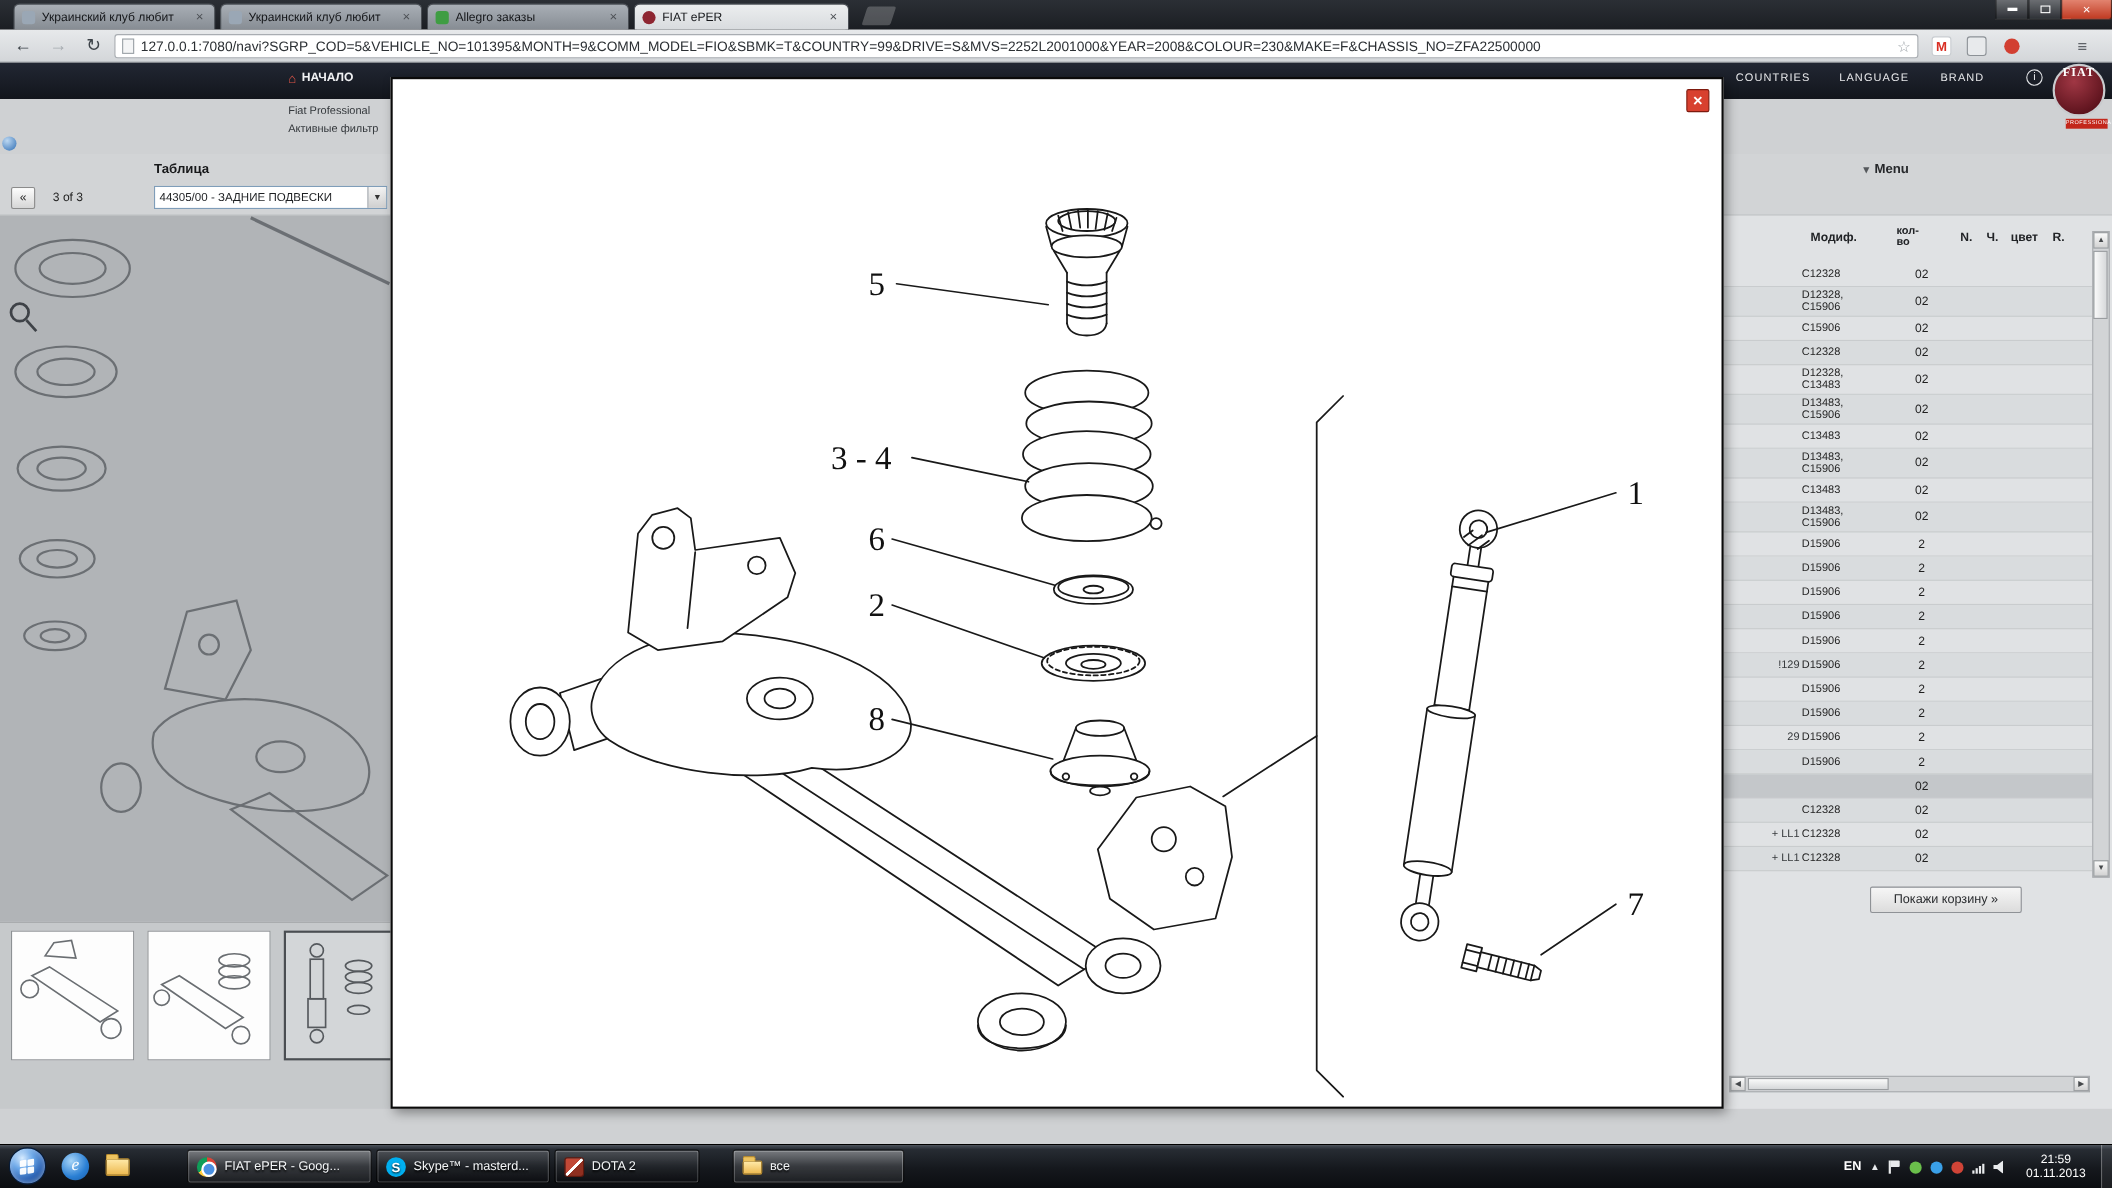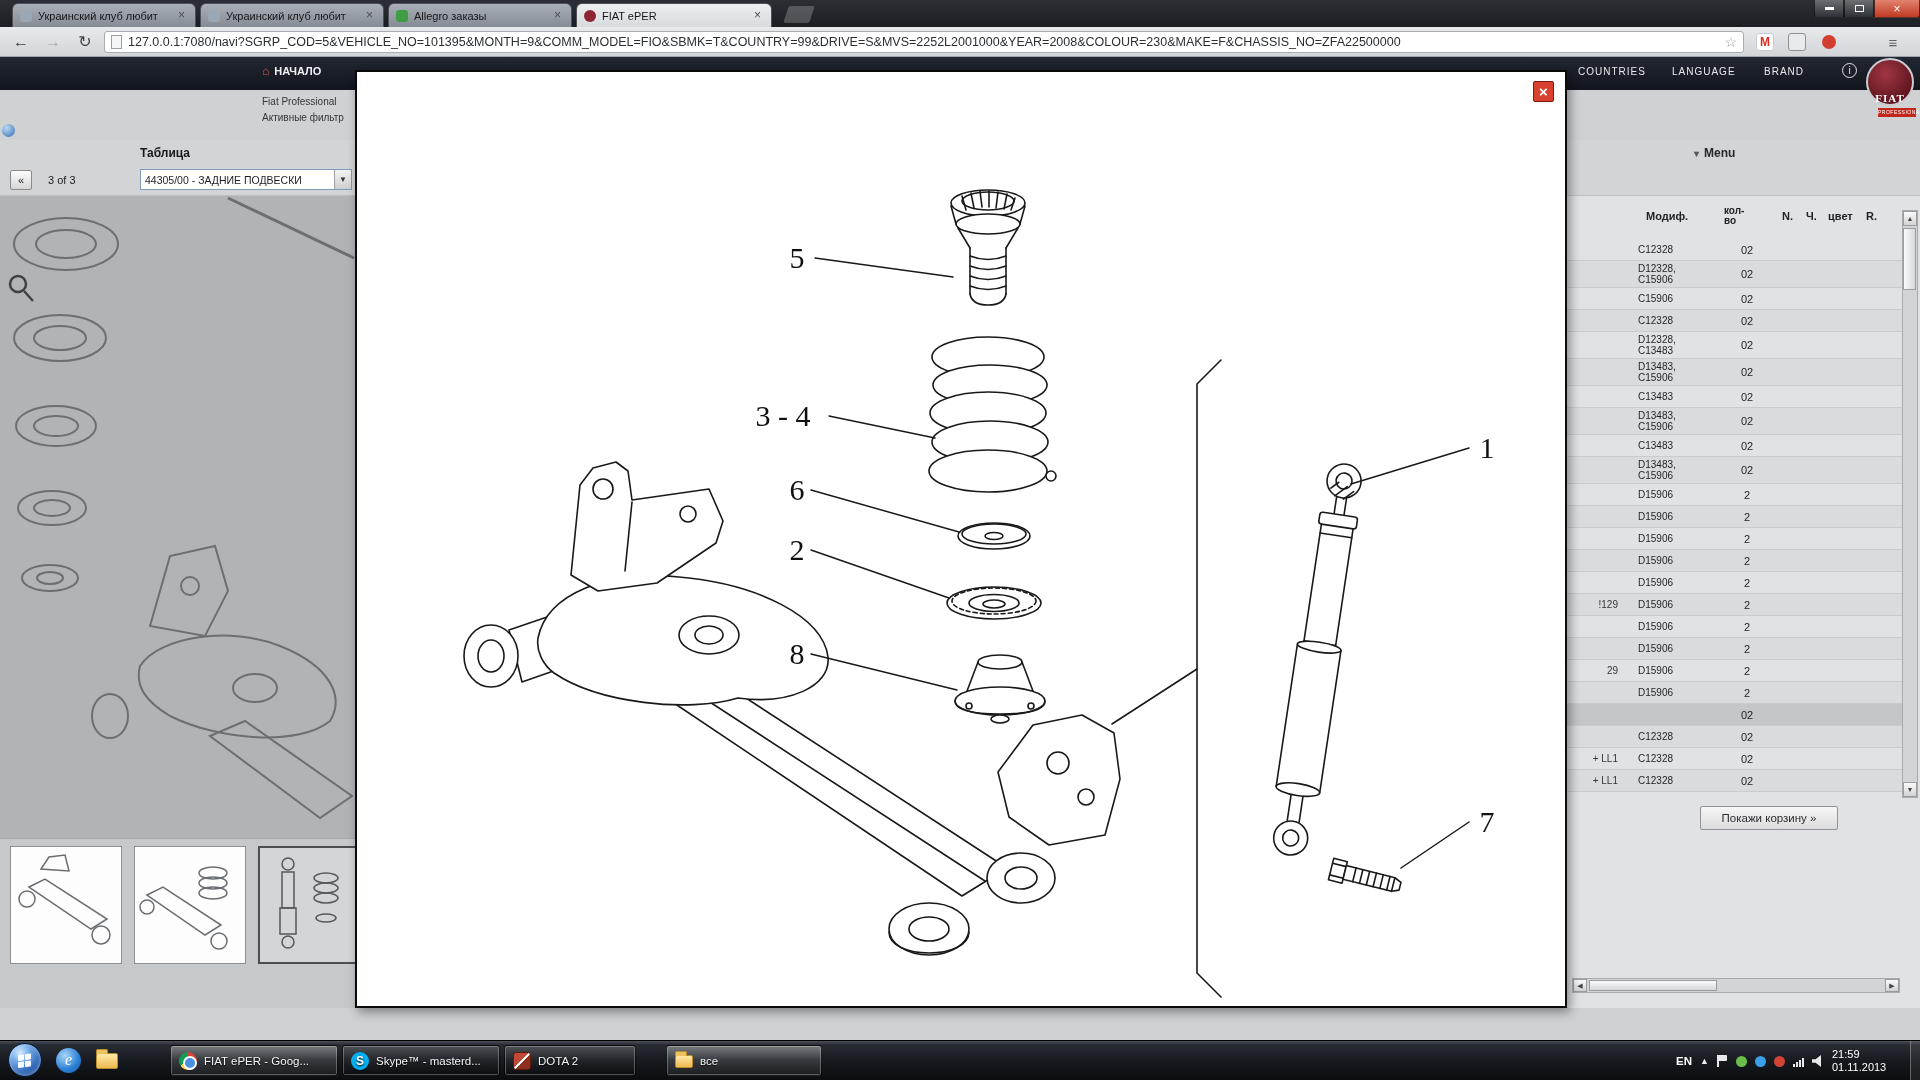--- a/index.html
+++ b/index.html
@@ -45,21 +45,21 @@
 #logo{position:absolute;left:24px;top:62px;width:228px;height:64px;background:linear-gradient(120deg,#2f4379,#1a2547);color:#fff;z-index:3;padding:11px 0 0 16px}
 #logo .l1{font-size:18px;letter-spacing:6px}
 #logo .l2{font-size:18px;letter-spacing:6px;margin-top:3px}
 #navhome{position:absolute;left:262px;top:64px;color:#f0f1f3;font-size:11px;font-weight:bold;z-index:2;display:flex;gap:5px;align-items:center}
 .house{color:#e05548;font-size:12px}
 .house::before{content:"⌂"}
 .subnav{position:absolute;left:262px;font-size:10px;color:#33373b;z-index:2;white-space:nowrap}
 .rmenu{position:absolute;top:66px;color:#e8e9eb;font-size:10px;font-weight:normal;letter-spacing:1px;z-index:2}
 #infoico{position:absolute;left:1842px;top:63px;width:15px;height:15px;border:1px solid #dfe1e4;border-radius:50%;color:#e8e9eb;font-size:10px;text-align:center;line-height:14px;z-index:2}
 #infoico::before{content:"i"}
-#fiatlogo{position:absolute;left:1866px;top:58px;width:48px;height:48px;border-radius:50%;background:radial-gradient(circle at 40% 32%,#a03744,#5d131d 75%);border:2px solid #c9cbce;color:#fff;z-index:4;display:flex;align-items:flex-end;justify-content:center;font-family:"Liberation Serif",serif;font-weight:bold;font-size:11px;letter-spacing:1px}
+#fiatlogo{position:absolute;left:1866px;top:58px;width:48px;height:48px;border-radius:50%;background:radial-gradient(circle at 40% 32%,#a03744,#5d131d 75%);border:2px solid #c9cbce;color:#fff;z-index:4;display:flex;align-items:flex-start;justify-content:center;font-family:"Liberation Serif",serif;font-weight:bold;font-size:11px;letter-spacing:1px}
 #fiattag{position:absolute;left:1878px;top:108px;width:38px;height:9px;background:#c3271b;color:#fff;font-size:5px;text-align:center;line-height:9px;z-index:4;letter-spacing:.5px}
 #corner{position:absolute;left:2px;top:124px;width:13px;height:13px;border-radius:50%;background:radial-gradient(circle at 35% 30%,#bcd8f2,#2f6db3);z-index:3}
 
 
 #row2{position:absolute;left:0;top:140px;width:1920px;height:56px;background:#d2d4d6;border-bottom:1px solid #bcbfc1;z-index:1}
 #tlabel{position:absolute;left:140px;top:146px;font-size:12px;font-weight:bold;color:#17181a;z-index:2}
 #menubtn{position:absolute;left:1694px;top:146px;font-size:12px;font-weight:bold;color:#26282b;z-index:2;display:flex;gap:5px;align-items:center}
 #menubtn .caret::before{content:"▾";font-size:10px;color:#55585c}
 #prevbtn{position:absolute;left:10px;top:170px;width:22px;height:20px;background:linear-gradient(#fdfd fd,#d8d8d8);background:linear-gradient(#fdfdfd,#d6d6d6);border:1px solid #8b8b8b;border-radius:2px;font-size:11px;text-align:center;line-height:18px;color:#222;z-index:2}
 #pagertxt{position:absolute;left:48px;top:174px;font-size:11px;color:#222;z-index:2}
@@ -75,21 +75,21 @@
 .thumb.sel{background:#d3d6d8;border:2px solid #4a4e52}
 
 
 #rightbg{position:absolute;left:1565px;top:196px;width:355px;height:812px;background:#e0e2e4;z-index:1}
 .th{position:absolute;font-size:11px;font-weight:bold;color:#212326;z-index:5}
 #tablerows{position:absolute;left:1566px;top:239px;width:336px;z-index:5}
 .prow{display:flex;align-items:center;border-bottom:1px solid #c9ccce;min-height:22px;font-size:11px;color:#1f1f1f}
 .prow.d2{min-height:27px}
 .prow:nth-child(even){background:#d9dcde}
 .prow.hl{background:#c4c7ca}
-.prow .pre{width:72px;font-size:10px;text-align:right;padding-right:20px;color:#35383b}
+.prow .pre{width:72px;font-size:10px;text-align:right;padding-right:2px;color:#35383b}
 .prow .mod{width:78px;font-size:10px;line-height:11px}
 .prow .qty{width:62px;text-align:center}
 #vscroll{position:absolute;left:1902px;top:210px;width:16px;height:588px;background:#d2d4d6;border:1px solid #a8abae;z-index:5}
 .sarrow{position:absolute;left:0;width:14px;height:15px;background:linear-gradient(#fbfbfb,#d2d2d2);border:1px solid #9a9da0;font-size:7px;text-align:center;line-height:14px;color:#45484b}
 #vthumb{position:absolute;left:1px;top:17px;width:13px;height:62px;background:linear-gradient(90deg,#fafafa,#d6d8da);border:1px solid #9a9da0}
 #cartbtn{position:absolute;left:1700px;top:806px;width:138px;height:24px;background:linear-gradient(#f6f6f6,#dcdcdc);border:1px solid #8f9296;border-radius:2px;font-size:11.5px;color:#2a2c2f;text-align:center;line-height:22px;z-index:5}
 #hscroll{position:absolute;left:1572px;top:978px;width:328px;height:15px;background:#d2d4d6;border:1px solid #a8abae;z-index:5}
 .harrow{position:absolute;top:0;width:14px;height:13px;background:linear-gradient(#fbfbfb,#d2d2d2);border:1px solid #9a9da0;font-size:7px;text-align:center;line-height:12px;color:#45484b}
 #hthumb{position:absolute;left:16px;top:1px;width:128px;height:11px;background:linear-gradient(#fafafa,#d6d8da);border:1px solid #9a9da0}
 
@@ -127,21 +127,21 @@
 #tray{position:absolute;right:0;top:0;height:40px;display:flex;align-items:center;gap:8px;padding-right:14px}
 #lang{color:#fff;font-size:11.5px;font-weight:bold}
 #hidden-arrow{color:#e8eaec;font-size:9px}
 #hidden-arrow::before{content:"▲"}
 .tico{width:11px;height:11px;border-radius:50%}
 .netbars{display:flex;align-items:flex-end;gap:1px;height:11px}
 .netbars i{width:2px;background:#e8eaec;display:block}
 .vol{width:12px;height:12px;background:#e8eaec;clip-path:polygon(0 35%,30% 35%,75% 0,75% 100%,30% 65%,0 65%)}
 .flagico{width:11px;height:12px;border-left:2px solid #e8eaec;position:relative}
 .flagico::before{content:"";position:absolute;left:0;top:0;width:8px;height:6px;background:#e8eaec;border-radius:0 1px 1px 0}
-#clock{color:#fff;font-size:11px;line-height:13px;width:74px}
+#clock{color:#fff;font-size:11px;line-height:13px;text-align:center;width:74px}
 #showdesk{position:absolute;right:0;top:0;width:10px;height:40px;background:rgba(255,255,255,.07);border-left:1px solid rgba(255,255,255,.3)}
 svg text{user-select:none}
 </style>
 </head>
 <body>
 
 <div id="screen">
 
   <div id="tabbar">
     <div class="tab" style="left:12px;width:184px">

